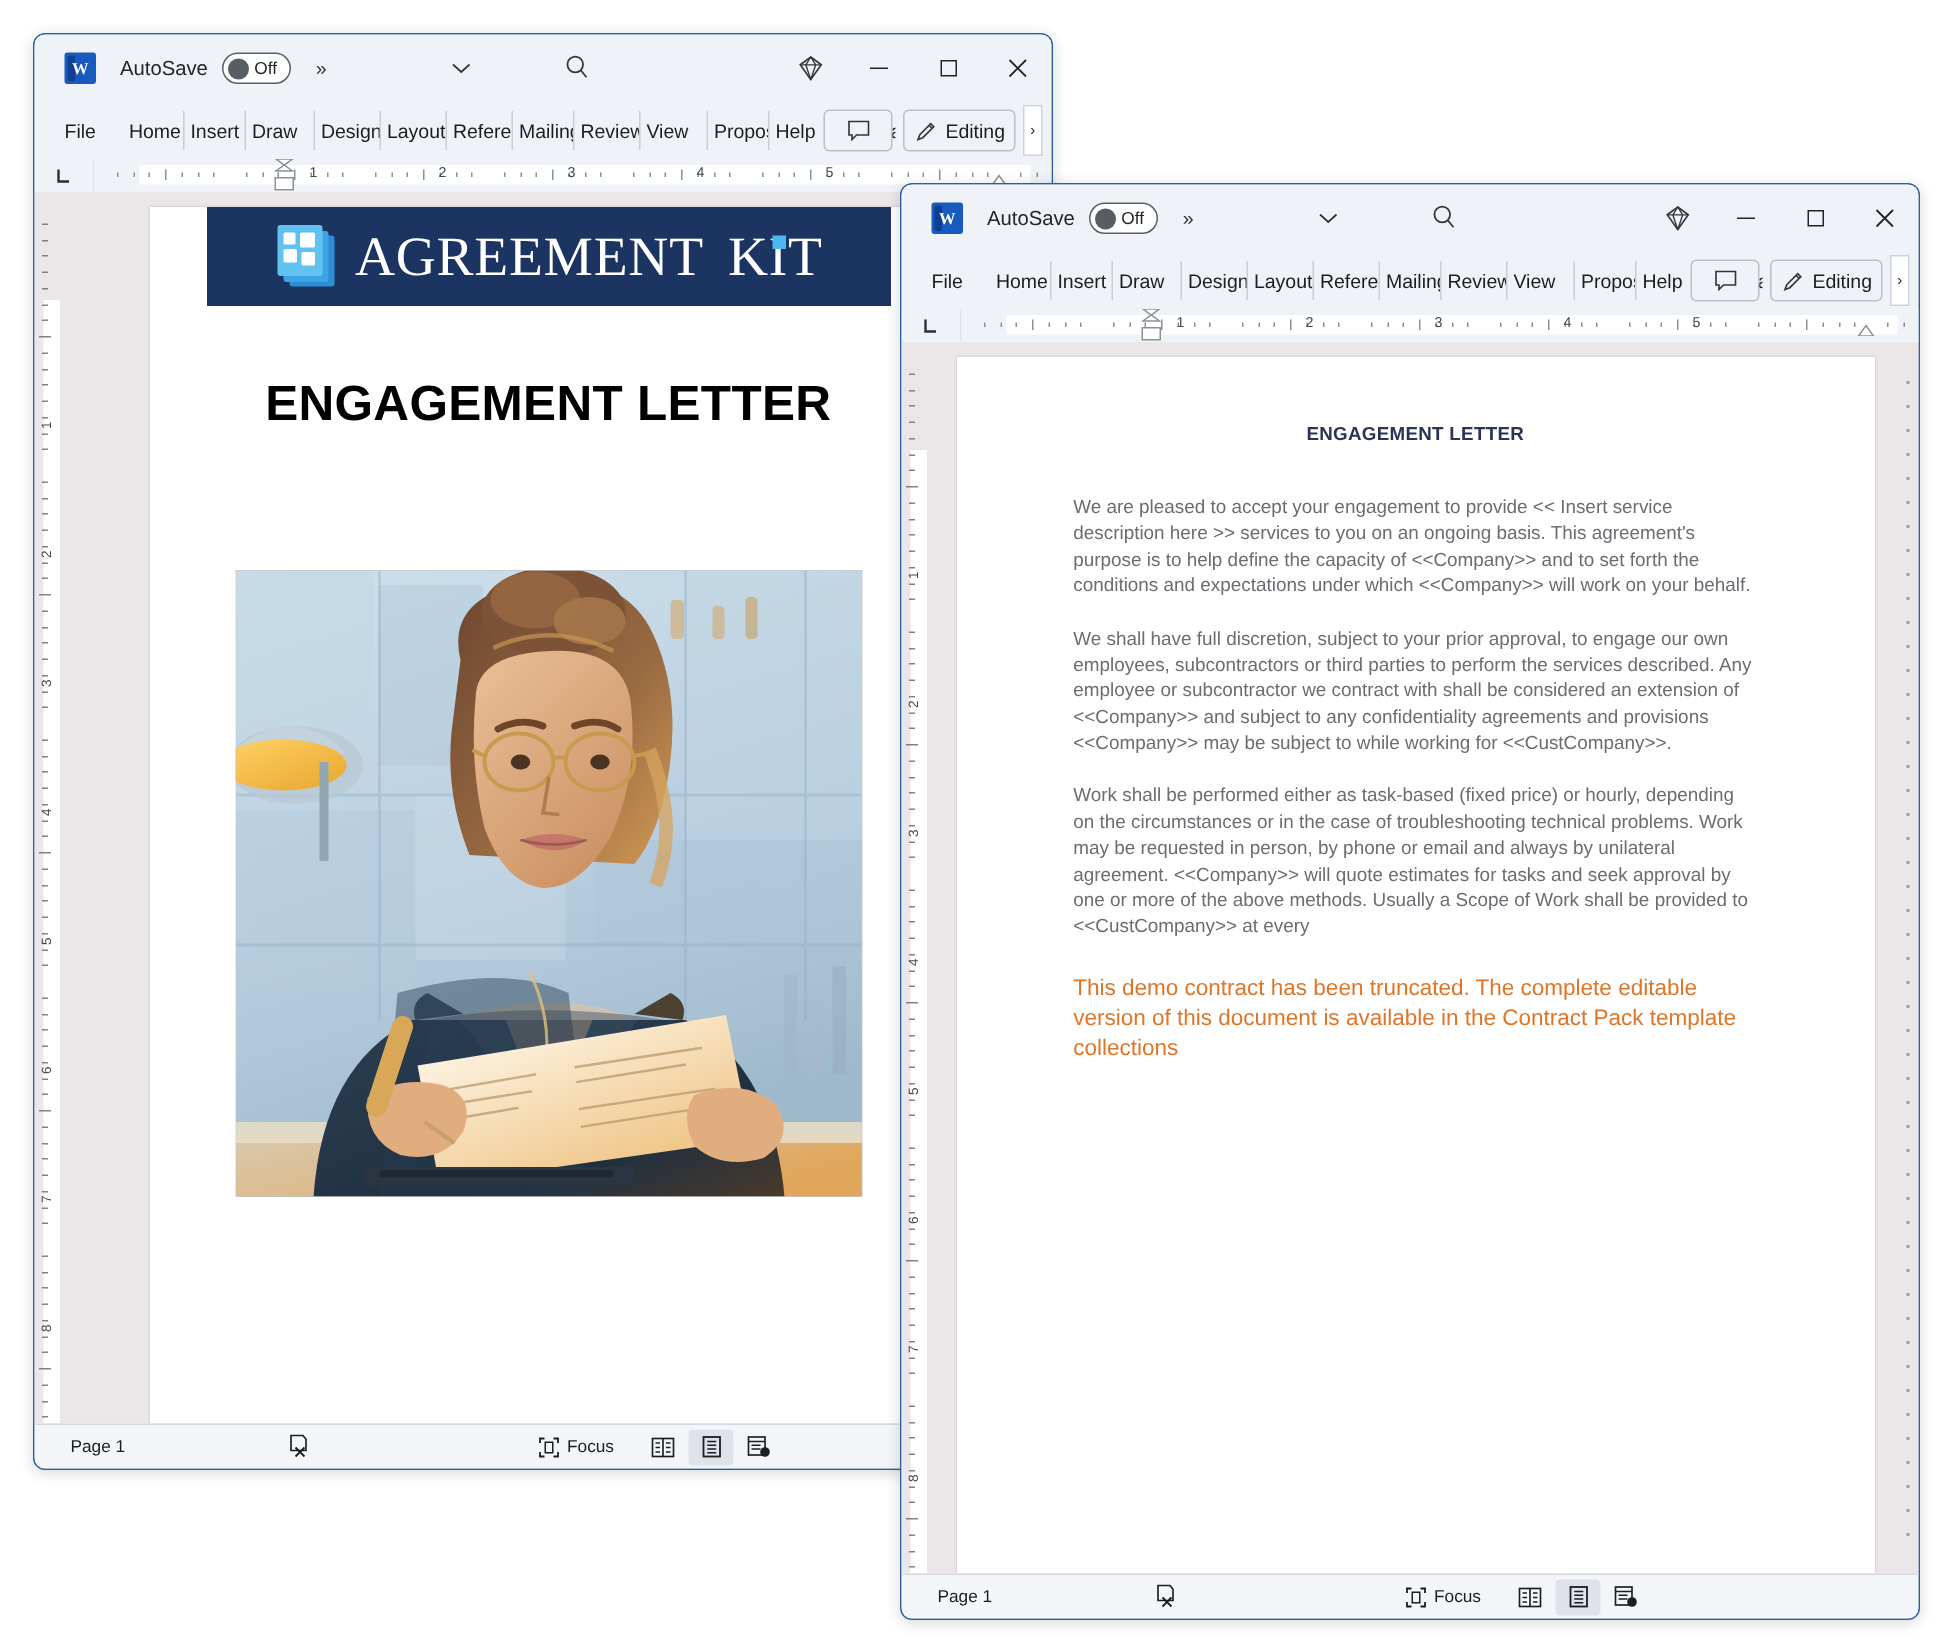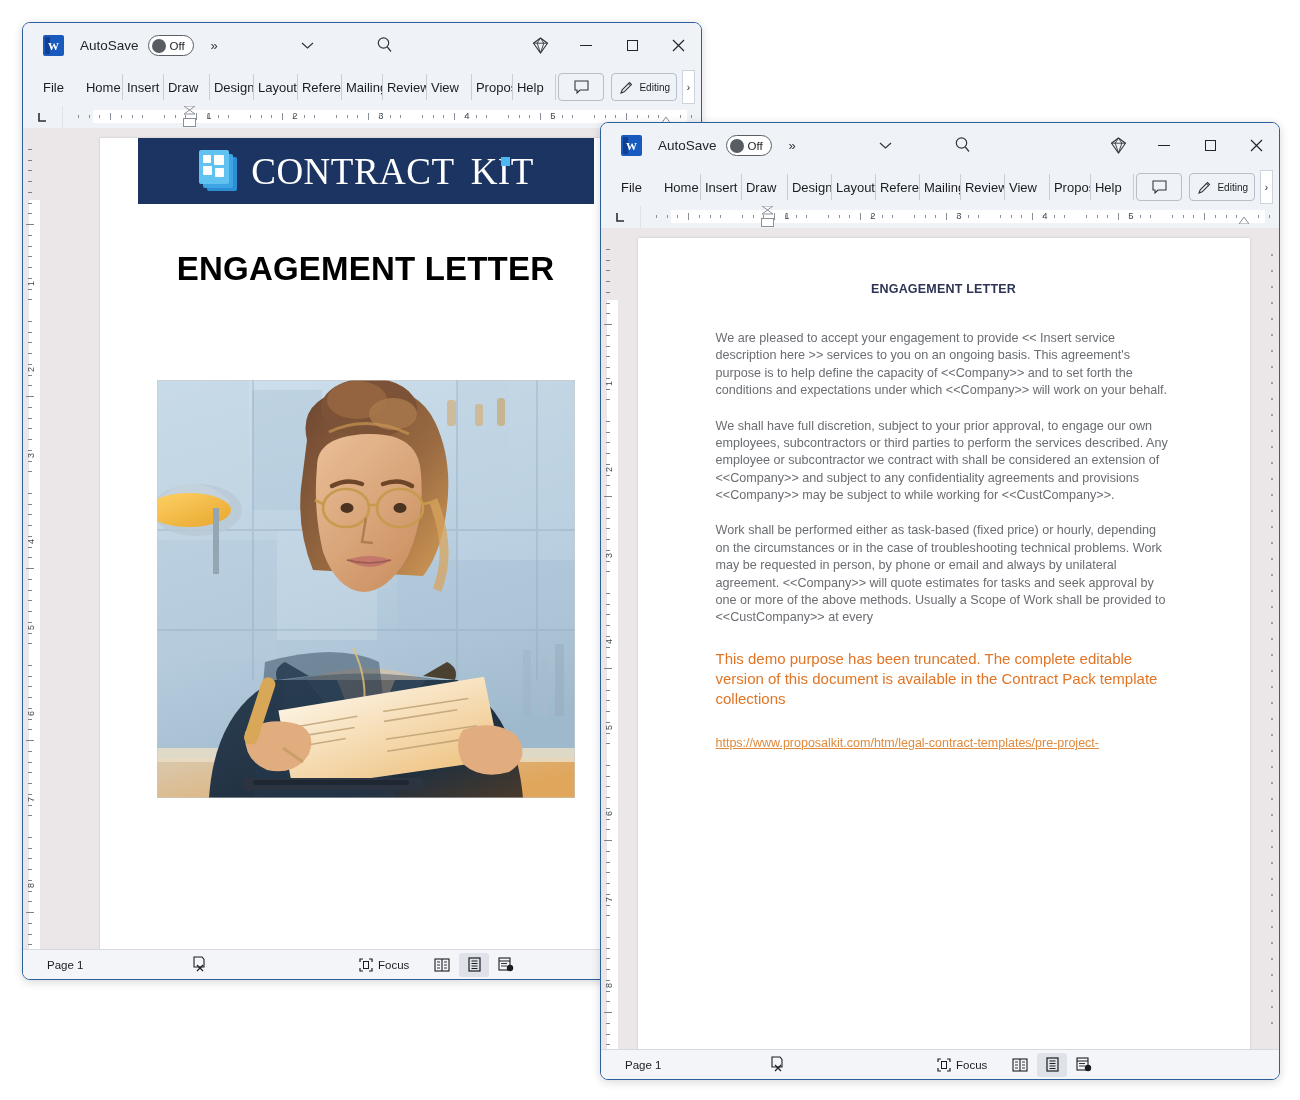--- a/index.html
+++ b/index.html
@@ -93,21 +93,21 @@
   .tab-mid { width: 44px; }
   .tab-draw { width: 46px; border-right: 1px solid #c9ced6; }
   .tab-view { width: 45px; }
   .tab-help { width: 43px; }
   .tab-last { border-right: none; width: 41px; }
 
   .ribbon-right { position: absolute; right: 6px; display: flex; align-items: center; gap: 7px; }
   .rbtn {
     height: 28px; border: 1px solid #b8bfc9; border-radius: 4px;
     background: #eff3f8; display: flex; align-items: center; justify-content: center;
-    font-size: 10px; color: #1b1d20;
+    font-size: 13px; color: #1b1d20;
   }
   .rbtn.comment { width: 46px; }
   .rbtn.editing { padding: 0 6px 0 7px; gap: 5px; }
   .overflow-chev {
     width: 13px; height: 34px; background: #fff; border: 1px solid #cdd3db;
     display: flex; align-items: center; justify-content: center;
     font-size: 10px; color: #22252a; margin-left: -2px;
   }
 
   
@@ -487,21 +487,21 @@
             <div class="pk-logo">
               <div class="sq3 s-back"></div>
               <div class="sq3 s-mid"></div>
               <div class="sq3 s-front"></div>
               <div class="tile t1"></div>
                 <div class="tile t2"></div>
               <div class="tile t3"></div>
                 <div class="tile t4"></div>
             </div>
             <div class="pk-word">
-              <span>CONTRACT</span><span style="display:inline-block;width:16px"></span><span>KIT</span>
+              <span>AGREEMENT</span><span style="display:inline-block;width:16px"></span><span>KIT</span>
               <span class="pk-dot" style="right:24px;top:4px;"></span>
             </div>
           </div>
 
           <div class="doc-title">ENGAGEMENT LETTER</div>
 
           <div class="doc-photo">
             <svg width="418" height="418" viewBox="0 0 418 418">
               <defs>
                 <linearGradient id="bgG" x1="0" y1="0" x2="0.3" y2="1">
@@ -987,22 +987,21 @@
           <div class="vnum" style="top: 669px;">7</div>
           <div class="vnum" style="top: 755px;">8</div>
         </div>
       <div class="canvas">
         <div class="page" id="page-front" style="width:612px;height:1060px;">
           <div class="f-title">ENGAGEMENT LETTER</div>
           <div class="f-body">
             <p style="margin-top:34px">We are pleased to accept your engagement to provide &lt;&lt; Insert service description here &gt;&gt; services to you on an ongoing basis. This agreement's purpose is to help define the capacity of &lt;&lt;Company&gt;&gt; and to set forth the conditions and expectations under which &lt;&lt;Company&gt;&gt; will work on your behalf.</p>
             <p>We shall have full discretion, subject to your prior approval, to engage our own employees, subcontractors or third parties to perform the services described. Any employee or subcontractor we contract with shall be considered an extension of &lt;&lt;Company&gt;&gt; and subject to any confidentiality agreements and provisions &lt;&lt;Company&gt;&gt; may be subject to while working for &lt;&lt;CustCompany&gt;&gt;.</p>
             <p>Work shall be performed either as task-based (fixed price) or hourly, depending on the circumstances or in the case of troubleshooting technical problems. Work may be requested in person, by phone or email and always by unilateral agreement. &lt;&lt;Company&gt;&gt; will quote estimates for tasks and seek approval by one or more of the above methods. Usually a Scope of Work shall be provided to &lt;&lt;CustCompany&gt;&gt; at every</p>
-            <div class="demo-text">This demo purpose has been truncated. The complete editable version of this document is available in the Contract Pack template collections</div>
-            <a class="demo-link" href="#">https://www.proposalkit.com/htm/legal-contract-templates/pre-project-</a>
+            <div class="demo-text">This demo contract has been truncated. The complete editable version of this document is available in the Contract Pack template collections</div>
           </div>
         </div>
       </div>
       <div class="scrollcol">
         <div class="scroll-dots">
             <i></i>
             <i></i>
             <i></i>
             <i></i>
             <i></i>

